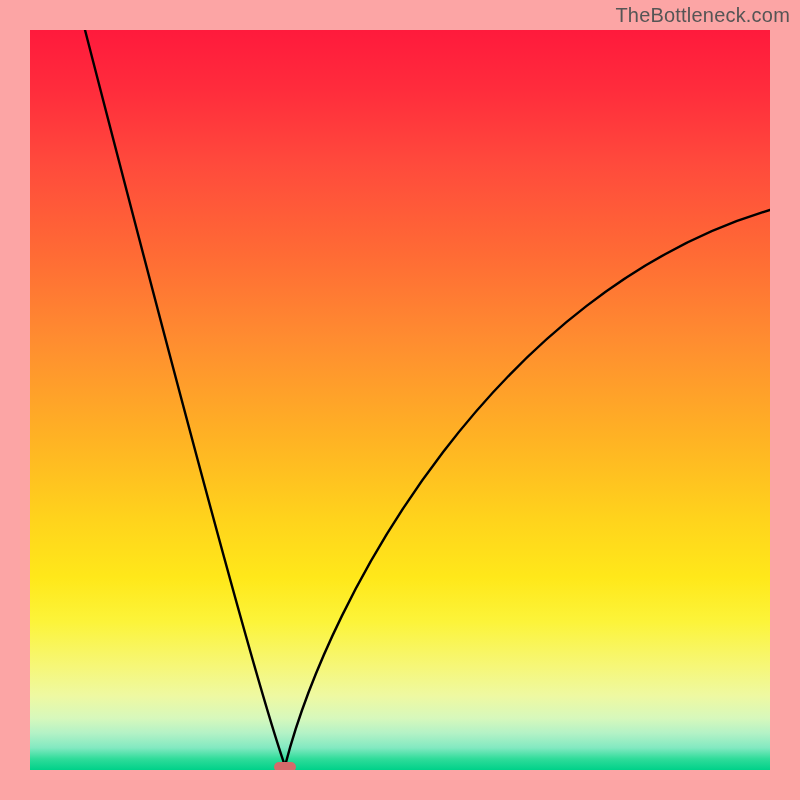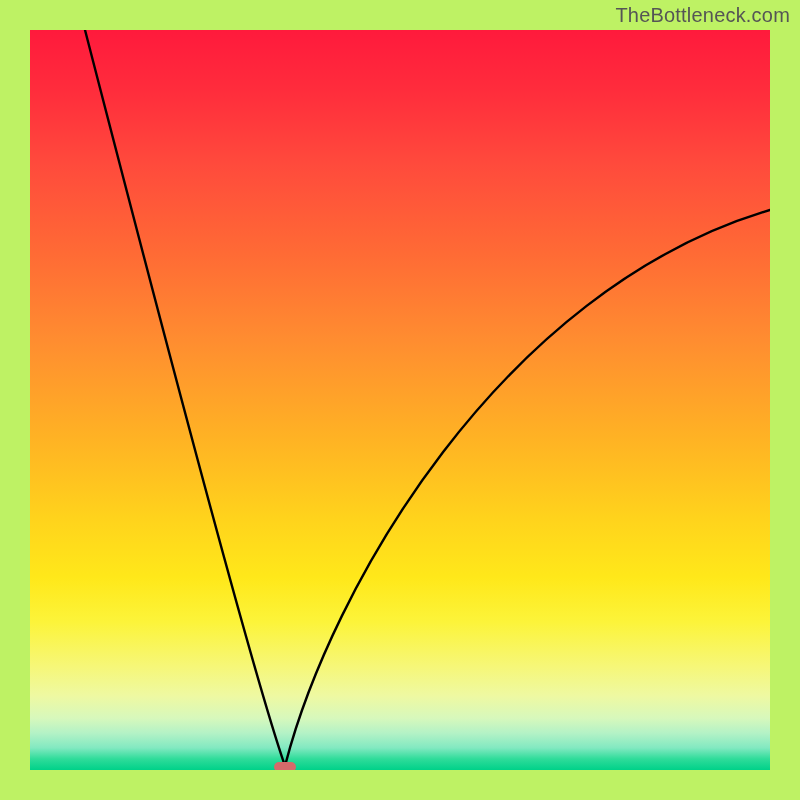--- a/index.html
+++ b/index.html
@@ -10,21 +10,21 @@
     background: #000;
     font-family: Arial, Helvetica, sans-serif;
     overflow: hidden;
   }
   .frame {
     position: absolute;
     left: 0;
     top: 0;
     width: 800px;
     height: 800px;
-    background: #bef264;
+    background: #fca5a5;
   }
   .watermark {
     position: absolute;
     top: 4px;
     right: 10px;
     color: #555;
     font-size: 20px;
     font-weight: 500;
     letter-spacing: 0.2px;
     z-index: 50;

